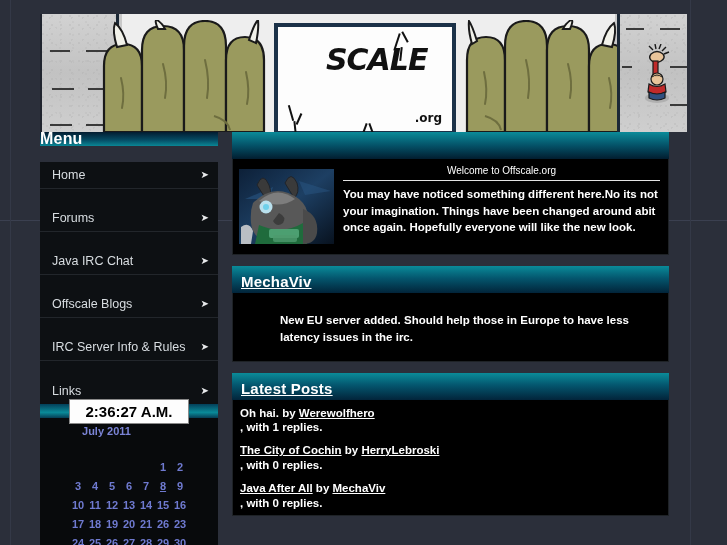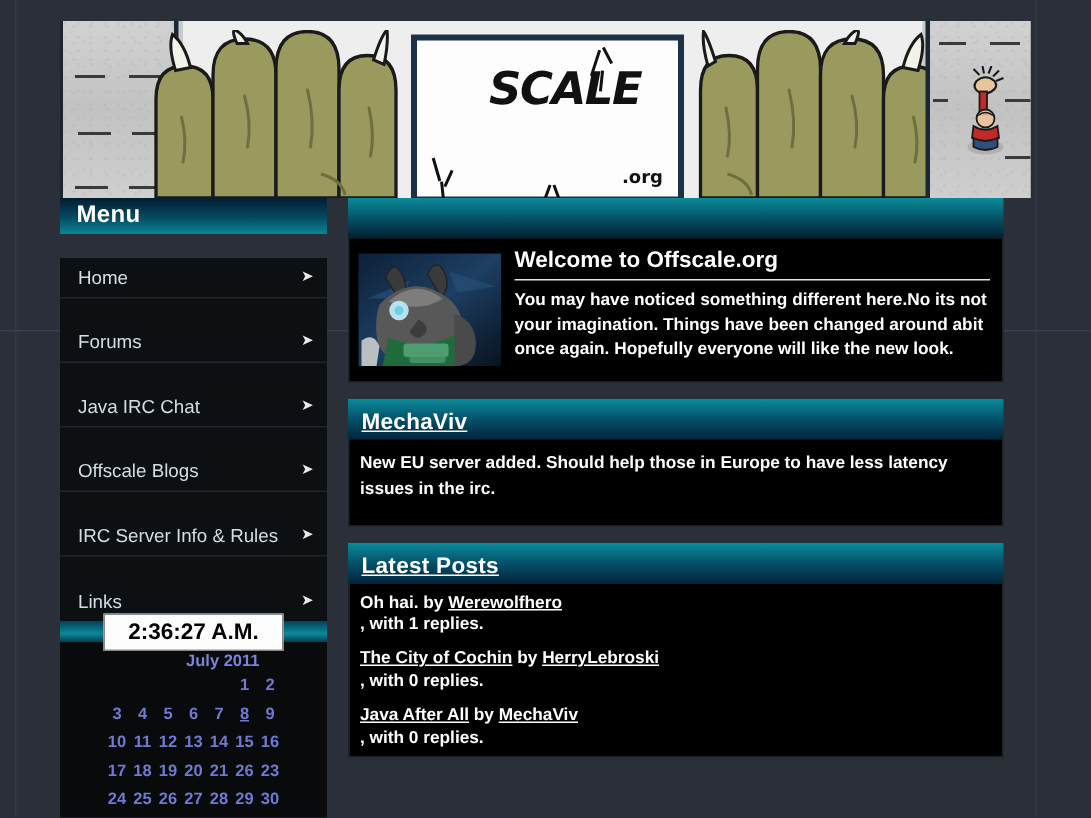--- a/index.html
+++ b/index.html
@@ -62,24 +62,24 @@
   .crack { position:absolute; background:#111; }
 
   
   #little-guy { position:absolute; right:14px; top:30px; width:36px; height:60px; }
 
   
   #sidebar { position:absolute; left:40px; top:132px; width:178px; }
   #content { position:absolute; left:232px; top:132px; width:437px; }
 
   .blk-head {
-    height: 24px;
+    height: 14px;
     background: linear-gradient(180deg,#031c30 0%,#054a62 55%,#0a8795 100%);
     color:#fff; font-size:16px; font-weight:700;
-    display:flex; align-items:center; padding-left:11px;
+    display:flex; align-items:center; 
     letter-spacing:.2px;
   }
   .blk-head-rev {
     height: 27px;
     background: linear-gradient(180deg,#0a8b99 0%,#04566e 45%,#02243a 100%);
     color:#fff; font-size:15px; font-weight:700;
     display:flex; align-items:flex-end; padding:0 0 3px 9px;
     letter-spacing:.2px;
   }
   .blk-head-rev span { text-decoration: underline; }
@@ -103,22 +103,22 @@
     display:flex; align-items:center; justify-content:center;
   }
   #clock-box {
     background:#fdfdfd; color:#000; font-weight:700; font-size:15px;
     padding:3px 16px; border:1px solid #888;
     font-family:"Liberation Sans",sans-serif;
   }
 
   
   #calendar { background:#080a0c; padding:7px 0 10px 0; }
-  #cal-title { text-align:right; color:#7b84d6; font-size:11px;
-               font-weight:700; margin-bottom:0; padding-right:45px;}
+  #cal-title { text-align:center; color:#7b84d6; font-size:11px;
+               font-weight:700; margin-bottom:20px; padding-right:45px;}
   table.cal { border-collapse:collapse; margin:0 auto; }
   table.cal td { width:17px; height:19px; text-align:center;
                  color:#6f7ad0; font-size:11px; font-weight:700; }
   table.cal td.today a { text-decoration:underline; }
   table.cal td a { color:#6f7ad0; text-decoration:none; }
   table.cal td.empty { color:transparent; }
 
   
   #affiliates-body { background:#080a0c; height:19px; }
 
@@ -126,26 +126,26 @@
   .c-block { background:#000; border:1px solid #1e2226; border-top:none; }
   #welcome-head { height:27px;
     background: linear-gradient(180deg,#0b8b99 0%,#045268 50%,#021d2f 100%); }
   #welcome-body { display:flex; padding:6px 8px 10px 6px; background:#000; }
   #avatar {
     width:95px; height:75px; flex:0 0 95px;
     background: linear-gradient(160deg,#0a1a2e 0%,#132a44 40%,#091726 100%);
     position:relative; overflow:hidden; margin-top:4px;
   }
   #welcome-text { flex:1; padding-left:9px; }
-  #welcome-title { color:#fff; font-size:15px; font-weight:700;
-                   text-align:left; padding-bottom:4px; }
+  #welcome-title { color:#fff; font-size:10px; font-weight:400;
+                   text-align:center; padding-bottom:4px; }
   #welcome-rule { height:1px; background:#e4e4e4; margin-bottom:5px; }
   #welcome-para { color:#fff; font-size:11.5px; font-weight:700; line-height:1.45; }
 
-  #updates-body { padding:8px 10px 14px 7px; background:#000; }
+  #updates-body { padding:19px 10px 14px 7px; background:#000;margin-left:40px; }
   #updates-para { color:#fff; font-size:11.5px; font-weight:700; line-height:1.5; }
 
   #posts-body { padding:5px 10px 6px 7px; background:#000; }
   .post { margin-bottom:9px; }
   .post-line { color:#fff; font-size:11.5px; font-weight:700; line-height:1.45; }
   .post-line a { color:#fff; text-decoration:underline;text-align:right; }
   .post-meta { color:#fff; font-size:11.5px; font-weight:700; }
 
   .clipped { overflow:hidden; }
 </style>

